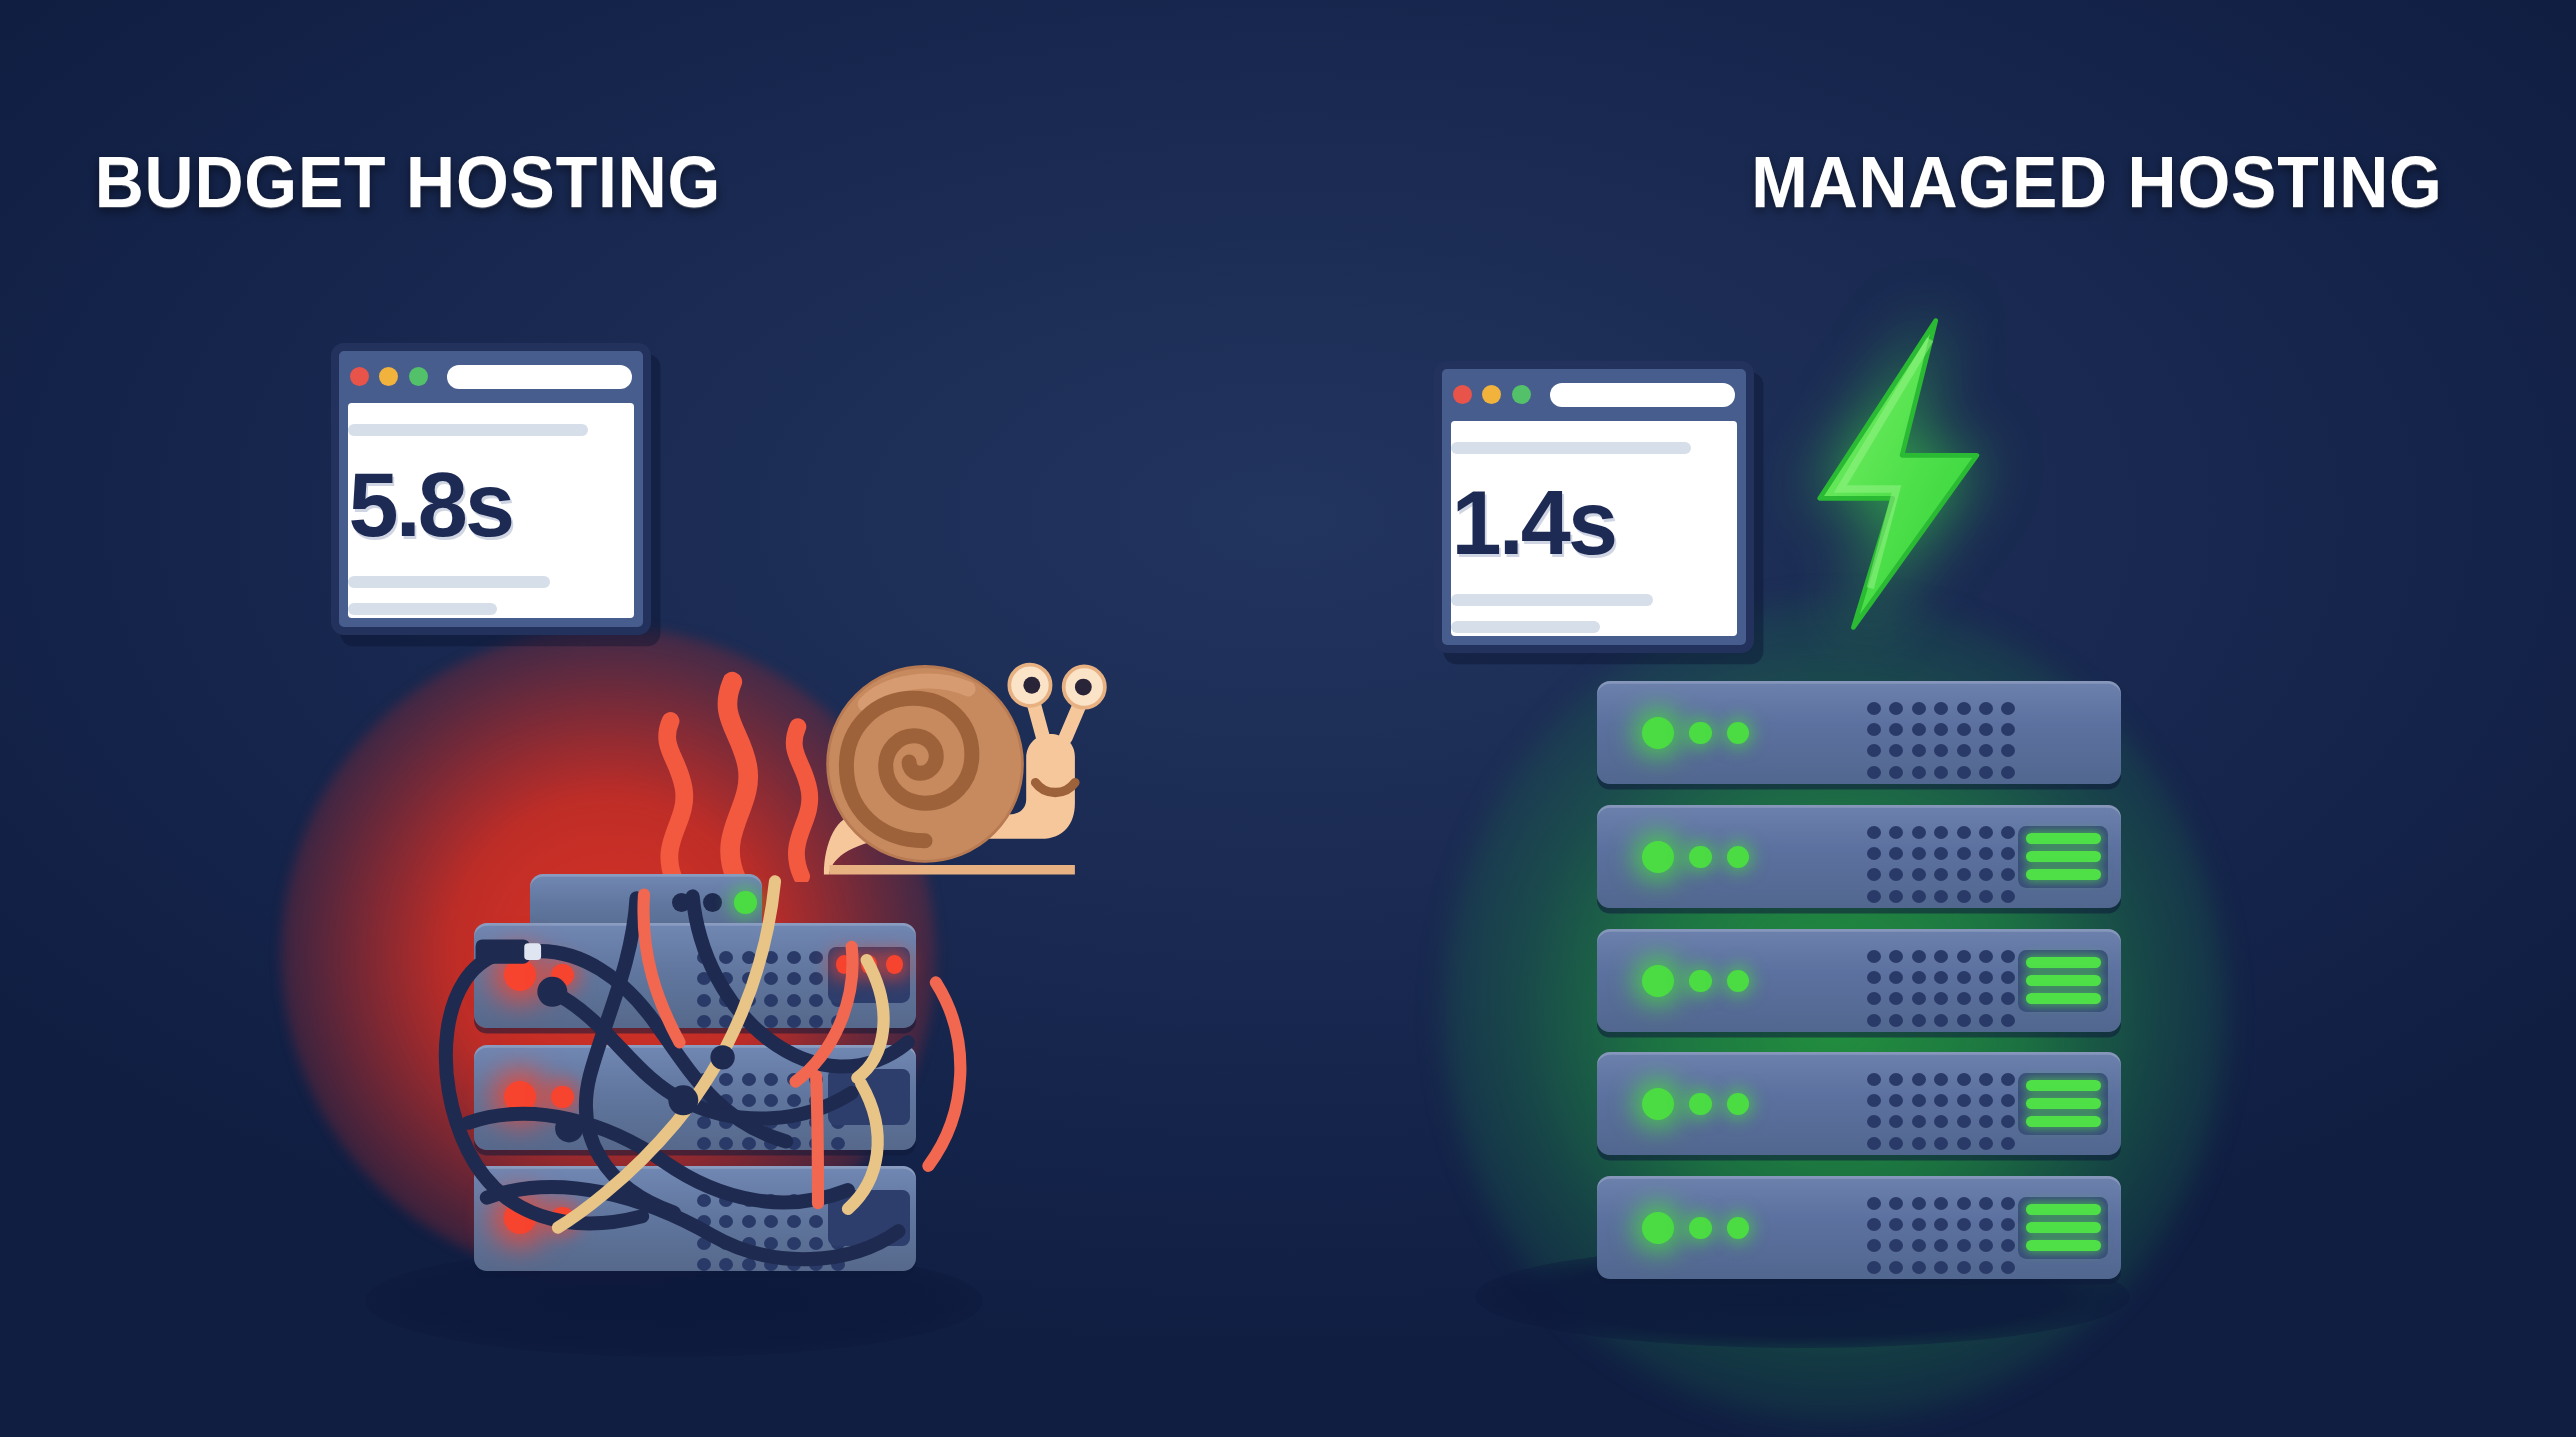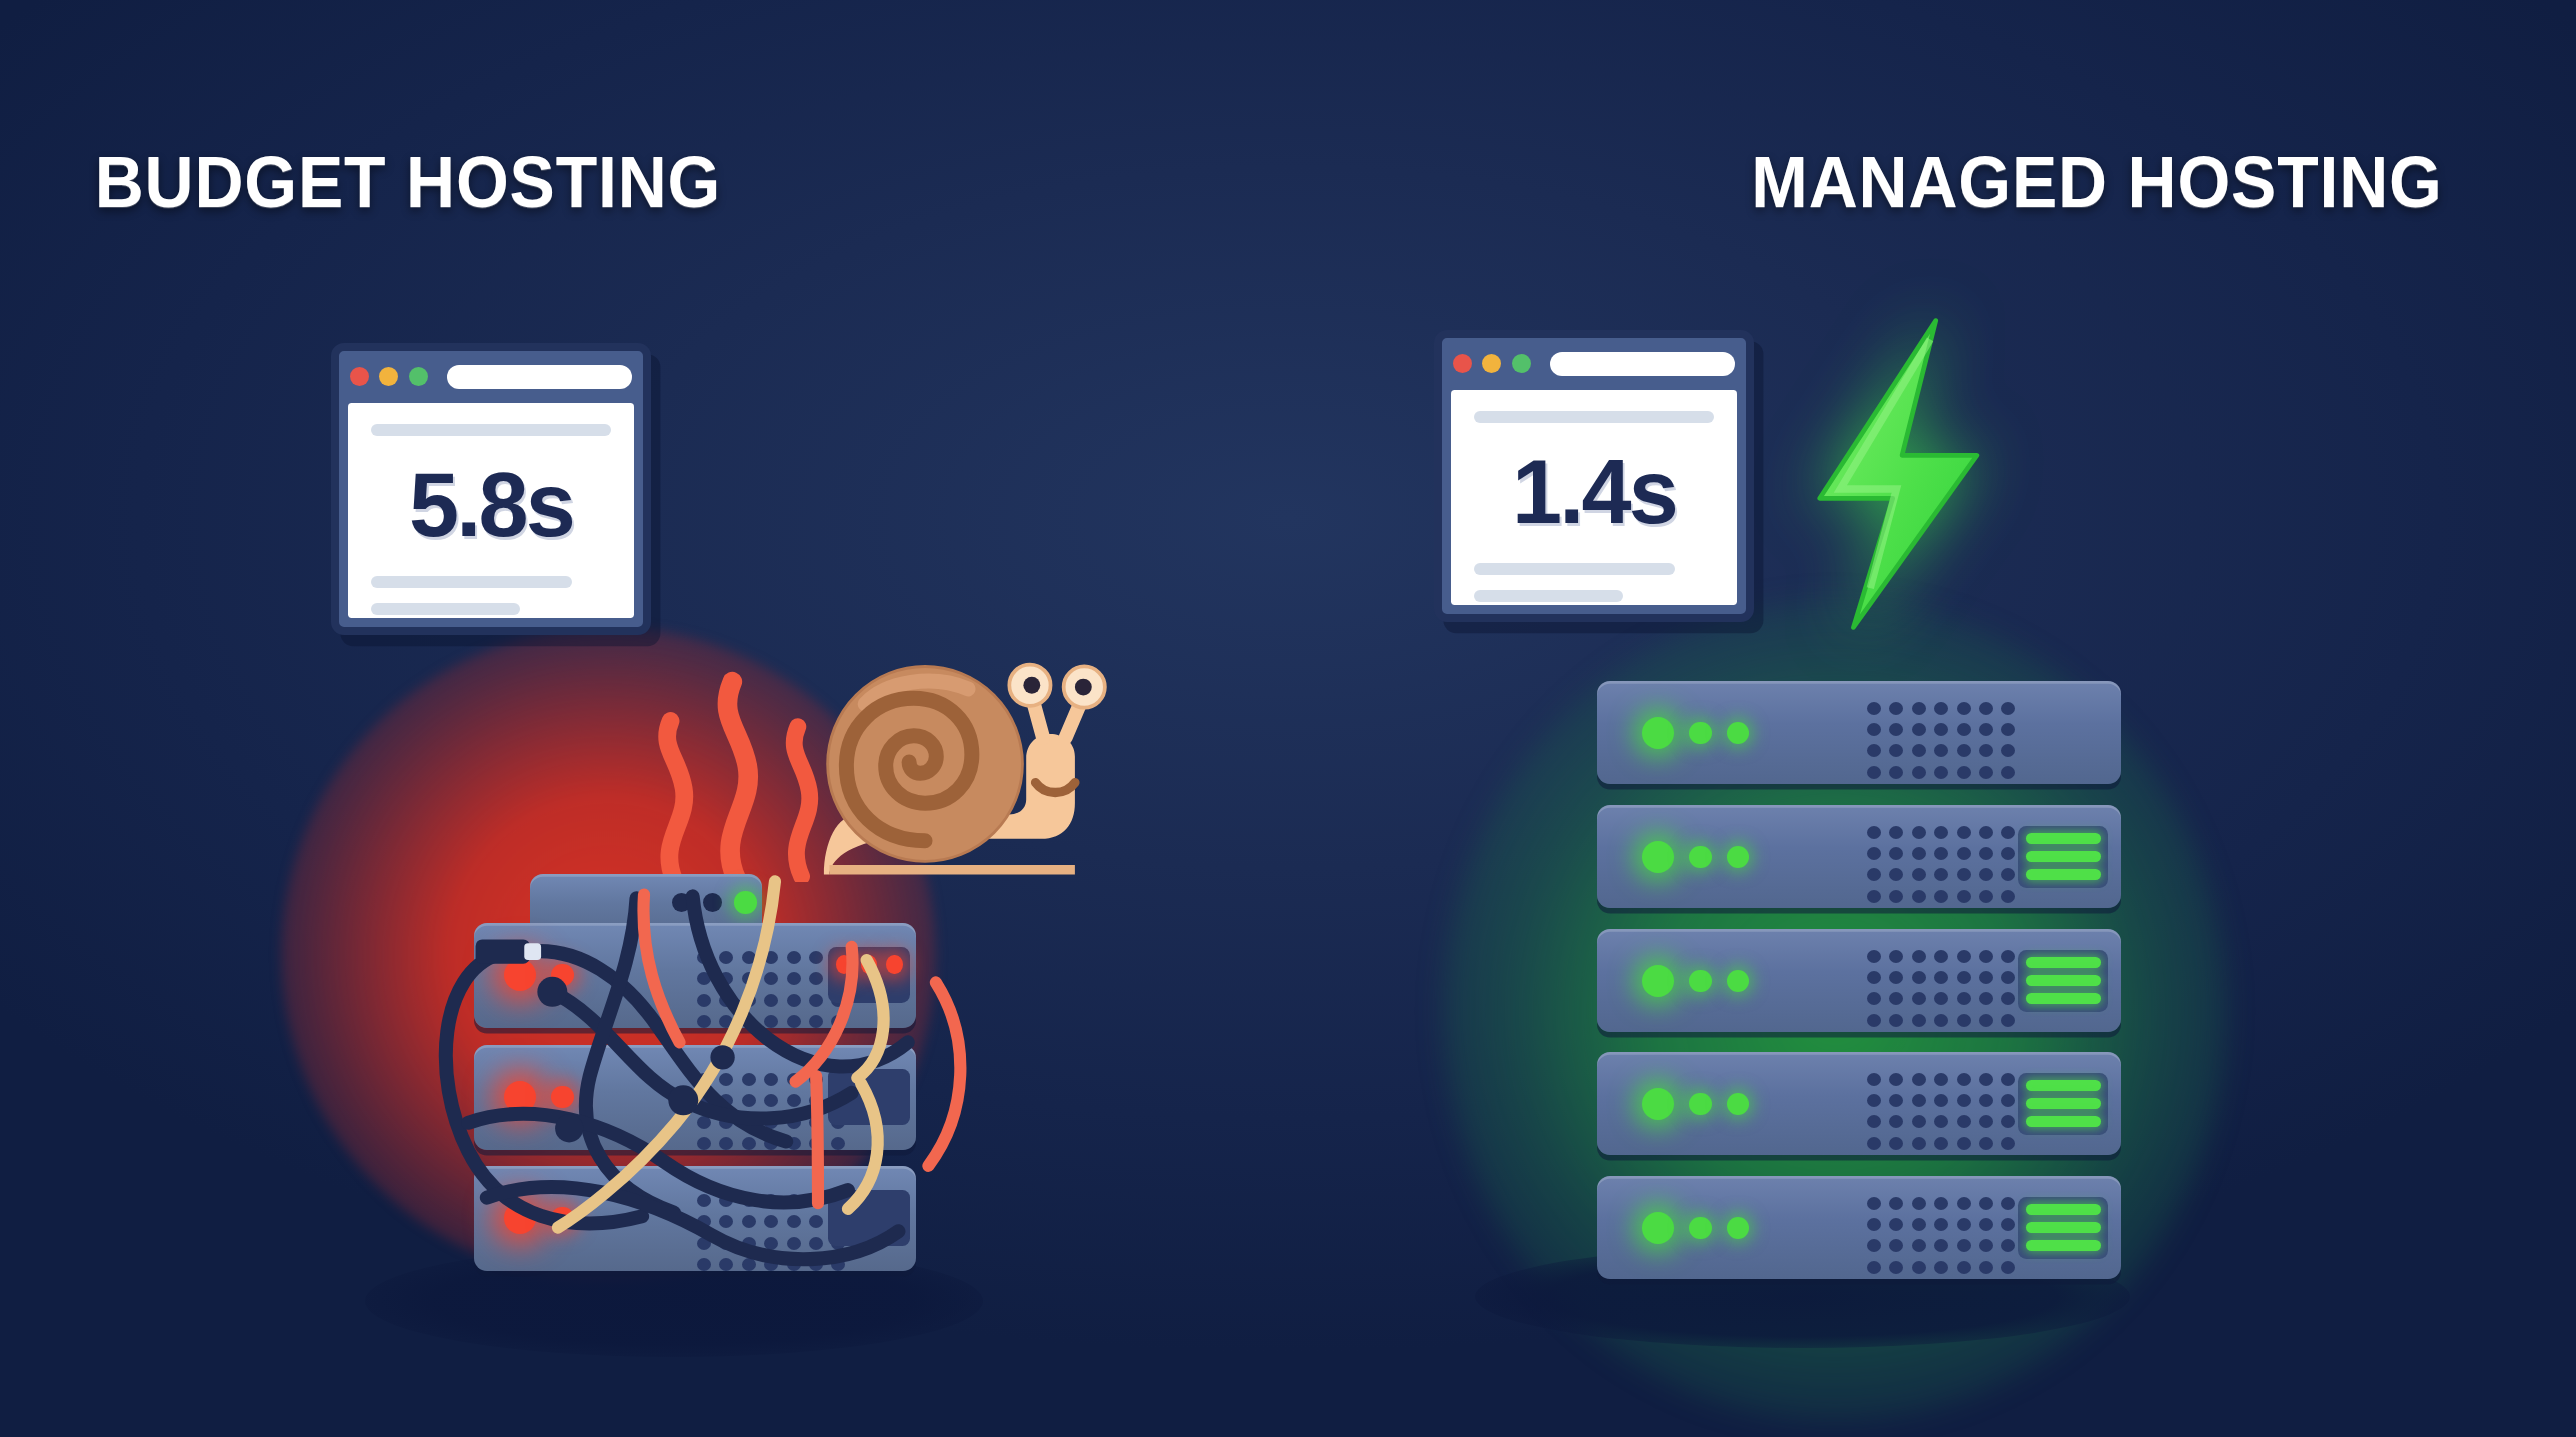--- a/index.html
+++ b/index.html
@@ -82,21 +82,20 @@
   }
   .dot{width:19px;height:19px;border-radius:50%;margin-right:10.3px;}
   .dot.r{background:#e8544a;}
   .dot.y{background:#f2b33d;}
   .dot.g{background:#53c06a;}
   .addr{flex:1;height:24px;background:#ffffff;border-radius:12px;margin-left:9.4px;}
   .browser .page{
     position:absolute;left:9.4px;right:9.4px;top:52px;bottom:9.4px;
     background:#ffffff;border-radius:3.7px;
     display:flex;flex-direction:column;
-    align-items:center;
     padding-top:20.6px;box-sizing:border-box;
   }
   .line{height:12px;border-radius:6.6px;background:#d6dee9;}
   .line.w1{width:84%;}
   .line.w2{width:84%;}
   .line.w3{width:62%;}
   .bigtime{
     font-size:90px;font-weight:bold;color:#1d2a54;
     letter-spacing:-2.8px;
     line-height:1;
@@ -387,21 +386,21 @@
   </div>
 
   <div class="panel right">
 
     <div class="glow glow-green" style="left:154px;top:599px;"></div>
 
     <div class="shadow-ellipse" style="left:187px;top:1245px;width:655px;height:103px;"></div>
 
     <div class="title right-title">MANAGED HOSTING</div>
 
-    <div class="browser" style="left:146px;top:330px;">
+    <div class="browser" style="left:146px;top:361px;">
       <div class="chrome">
         <span class="dot r"></span>
         <span class="dot y"></span>
         <span class="dot g"></span>
         <span class="addr" title=""></span>
       </div>
       <div class="page">
         <div class="line w1"></div>
         <div class="bigtime">1.4s</div>
         <div class="bot-lines">

